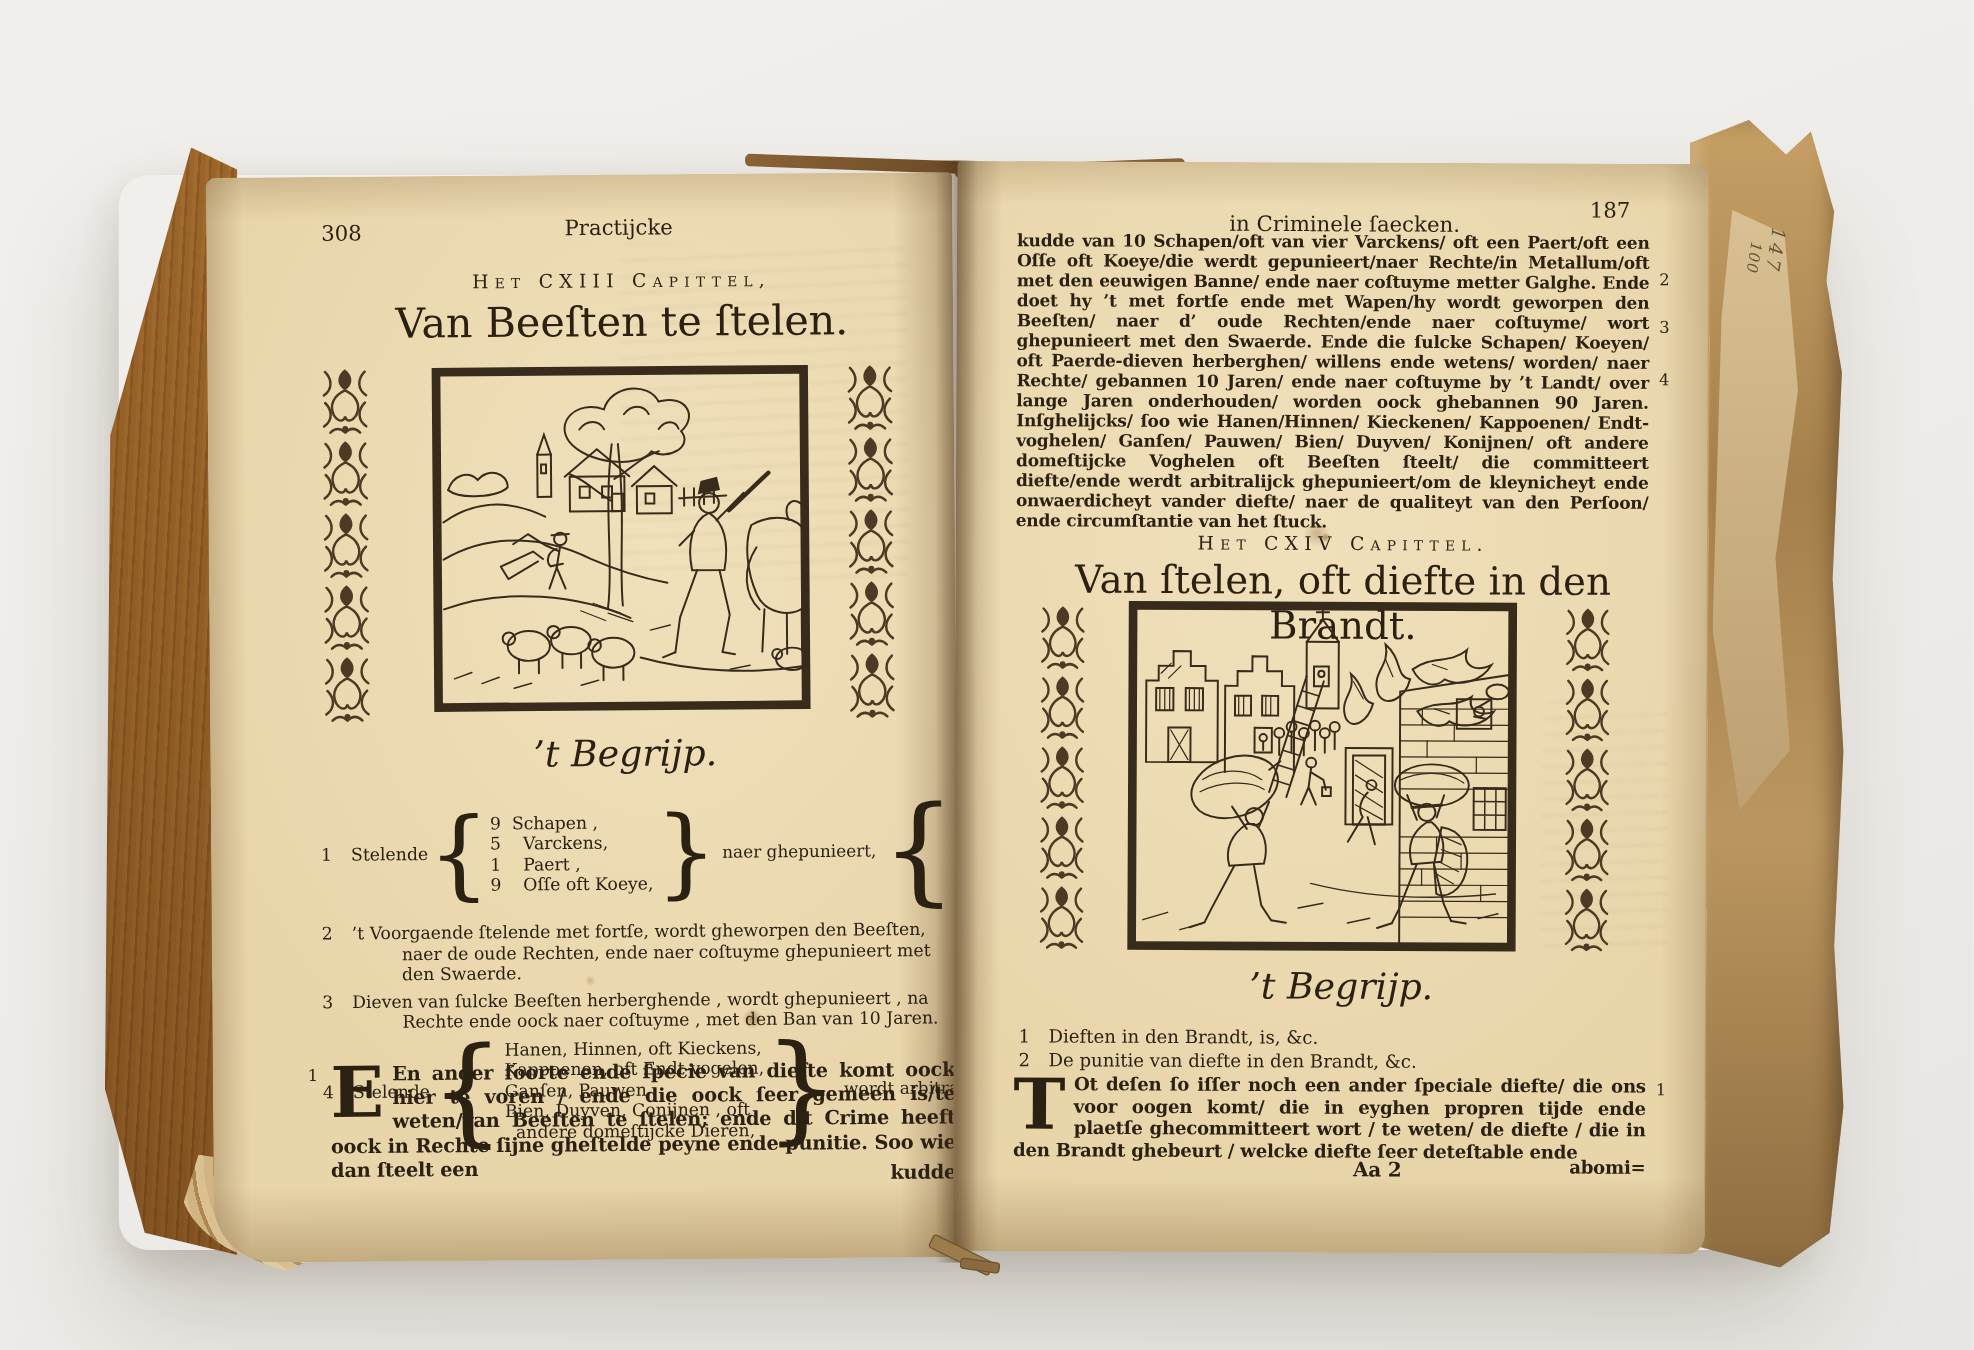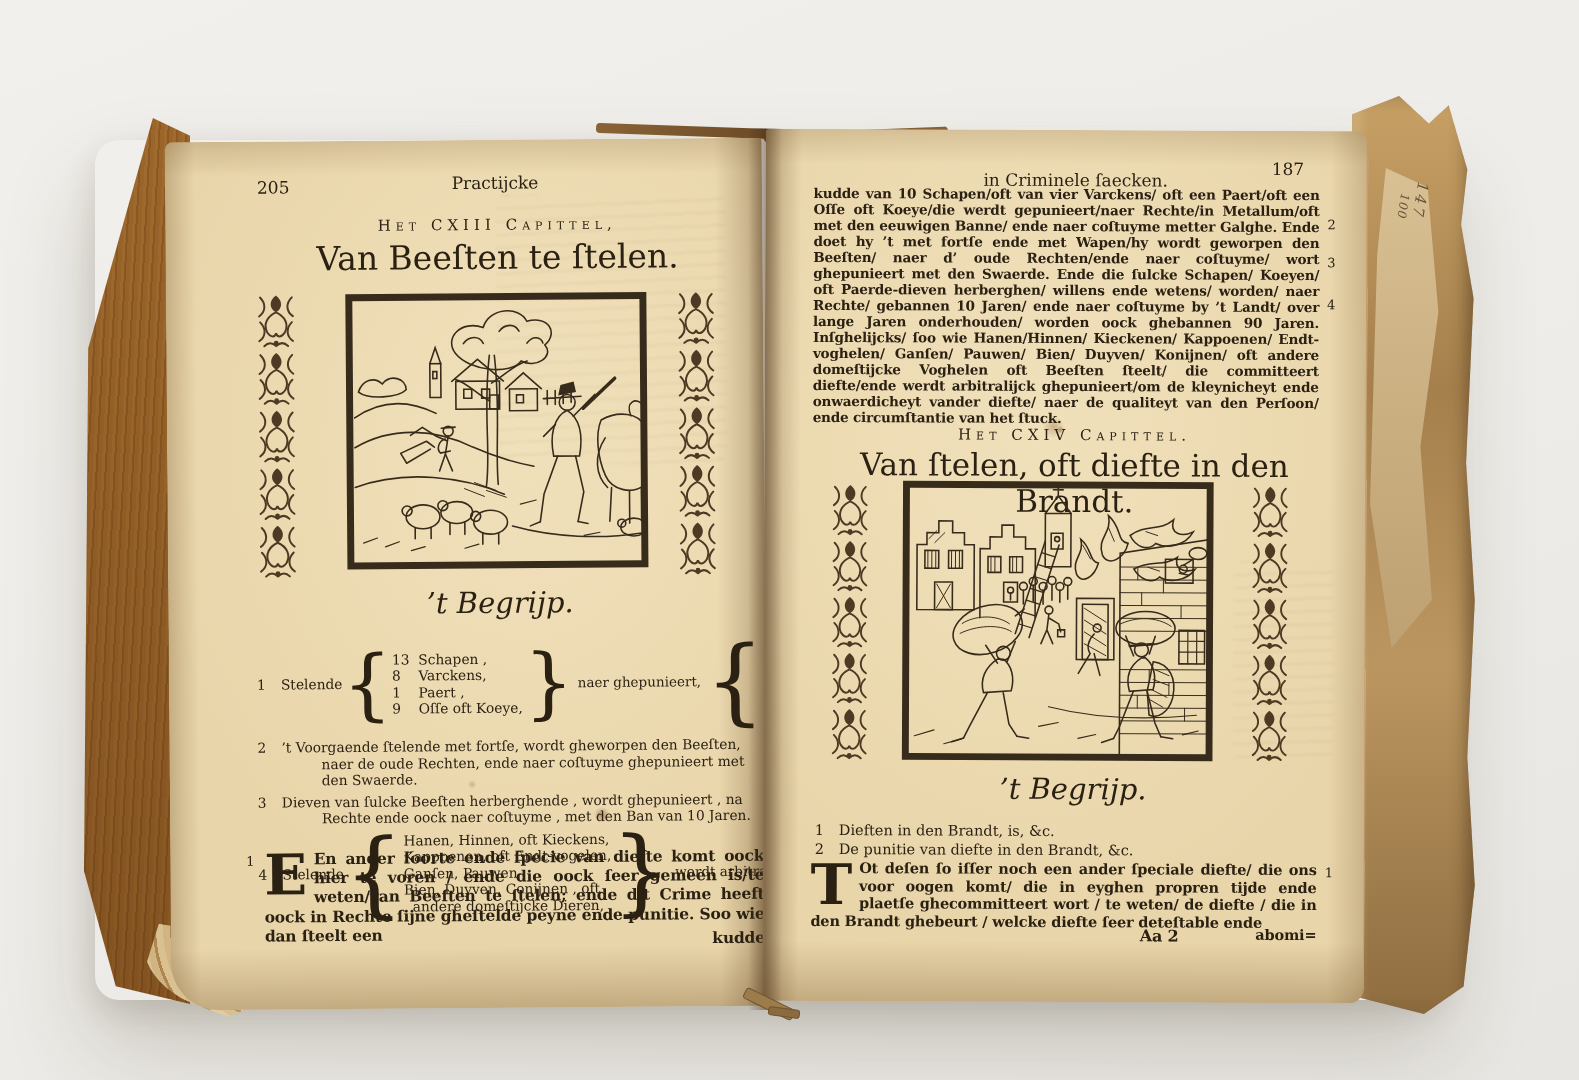--- a/index.html
+++ b/index.html
@@ -113,21 +113,21 @@
   .rp-chap{left:60px;top:296px;width:500px;font-size:15px;}
   .rp-title{left:40px;top:317px;width:540px;font-size:31px;}
   .rp-orn-l{left:64px;top:352px;height:280px;}
   .rp-orn-r{left:484px;top:352px;height:280px;}
   .rp-woodcut{left:136px;top:350px;width:316px;height:282px;}
   .rp-begrijp{left:60px;top:642px;width:500px;font-size:29px;font-style:italic;}
   .rp-summary{left:52px;top:692px;width:480px;font-size:14.5px;line-height:1.3;}
   .rp-sumrow{display:flex;align-items:flex-start;}
   .rp-para-bot{left:48px;top:730px;width:506px;font-size:14.5px;line-height:1.22;text-align:justify;}
   .rp-margin1{left:562px;top:734px;font-size:13px;}
-  .rp-sig{left:296px;top:796px;width:120px;text-align:right;font-size:16px;}
+  .rp-sig{left:320px;top:796px;width:120px;text-align:left;font-size:16px;}
   .rp-catch{left:48px;top:795px;width:506px;text-align:right;font-size:14.5px;}
   .wc{display:block;}
 </style>
 </head>
 <body>
 
 <svg width="0" height="0" style="position:absolute">
   <defs>
     <g id="orn-tile" fill="none" stroke="#4e3a24" stroke-width="2" stroke-linecap="round">
       <path d="M22 4 C15 9 15 17 22 21 C29 17 29 9 22 4 Z" fill="#4e3a24" stroke="none"></path>
@@ -151,21 +151,21 @@
 </div>
 <div class="abs rp-edges"></div>
 <div class="abs spine-top-l"></div>
 <div class="abs spine-top-r"></div>
 
 <div class="page page-left">
   <div class="abs ghost" style="left:330px;top:55px;width:230px;height:270px;"></div>
   <div class="abs stain" style="left:424px;top:668px;width:16px;height:16px;"></div>
   <div class="abs stain" style="left:298px;top:640px;width:9px;height:9px;opacity:.5;"></div>
 
-  <div class="abs lp-num">205</div>
+  <div class="abs lp-num">308</div>
   <div class="abs lp-running center">Practijcke</div>
   <div class="abs lp-chap center sc">Het CXIII Capittel,</div>
   <div class="abs lp-title center">Van Beeſten te ſtelen.</div>
 
   <svg class="abs orn-svg lp-orn-l" viewBox="0 0 44 290">
     <use href="#orn-tile"></use>
       <use href="#orn-tile" y="58"></use>
       <use href="#orn-tile" y="116"></use>
       <use href="#orn-tile" y="174"></use>
       <use href="#orn-tile" y="232"></use>
@@ -236,22 +236,22 @@
   </svg>
 
   <div class="abs lp-begrijp center">’t Begrijp.</div>
 
   <div class="abs lp-summary">
     <div class="sum-row row-mid">
       <span class="sum-num">1</span>
       <span class="sum-label">Stelende</span>
       <span class="brace">{</span>
       <div class="sum-col animals">
-        <div>13  Schapen ,</div>
-        <div>8    Varckens,</div>
+        <div>9  Schapen ,</div>
+        <div>5    Varckens,</div>
         <div>1    Paert ,</div>
         <div>9    Oſſe oft Koeye,</div>
       </div>
       <span class="brace">}</span>
       <span class="sum-mid">naer ghepunieert,</span>
       <span class="brace big">{</span>
       <div class="sum-col results">
         <div>naer Rechte, in Metallum , oft met den eeuwighen Banne.</div>
         <div>naer coſtuyme , metter Galghe.</div>
       </div>

